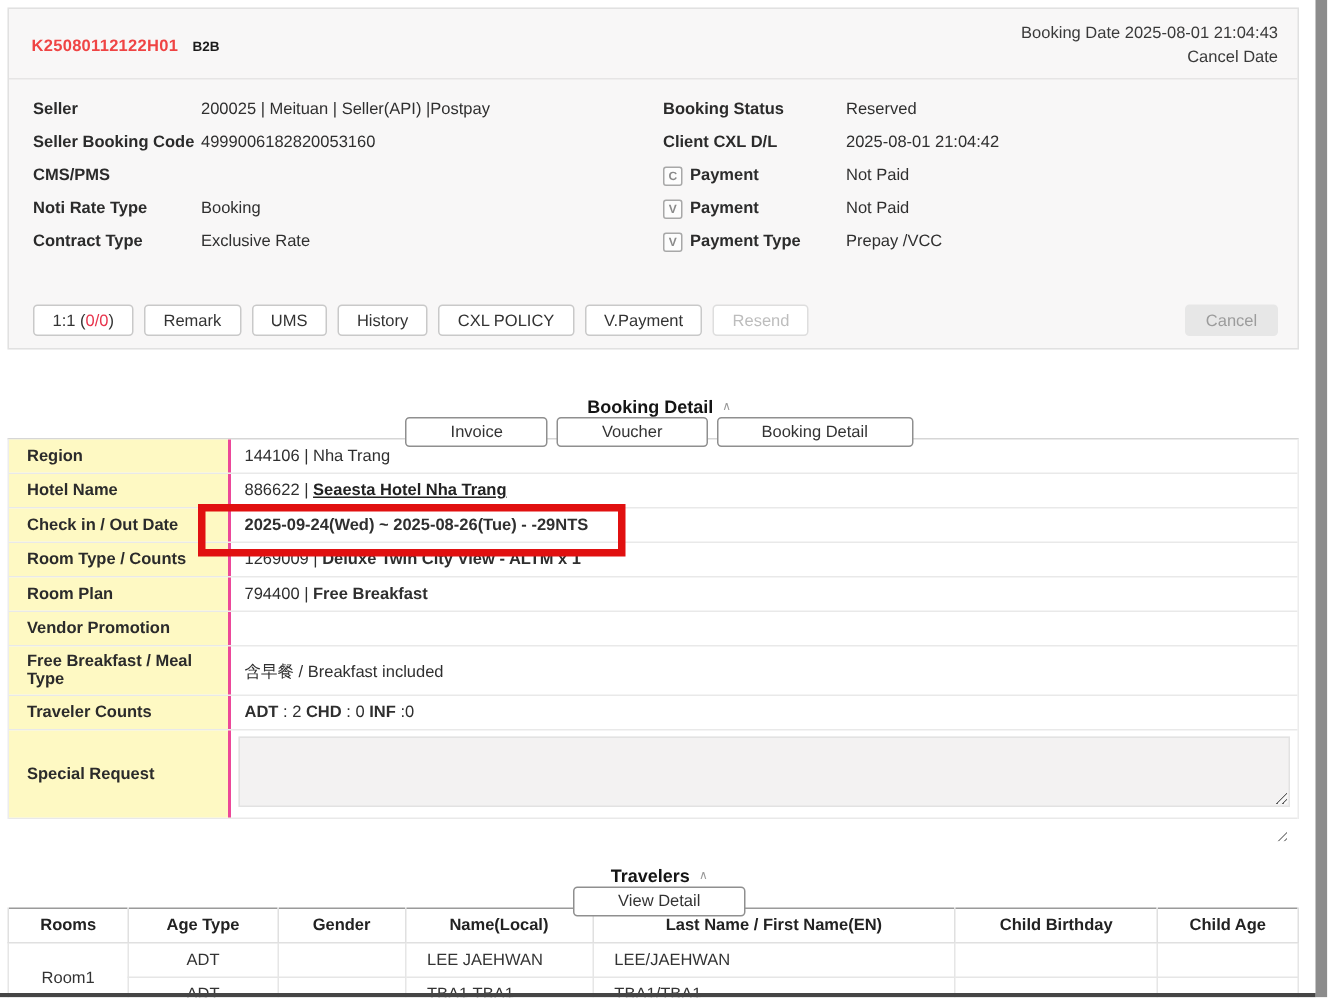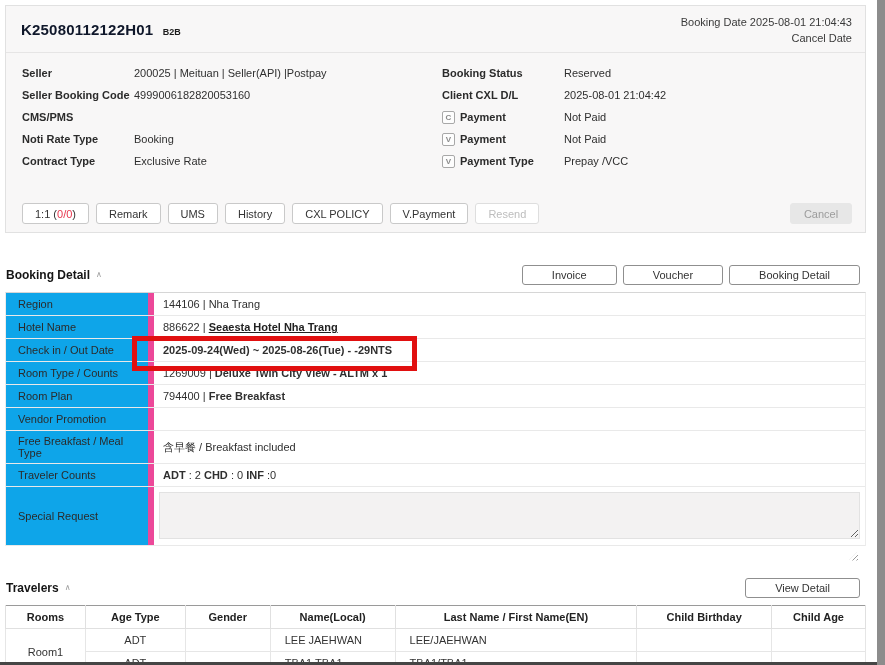--- a/index.html
+++ b/index.html
@@ -7,21 +7,21 @@
   .screen { position:relative; width:885px; height:665px; background:#fff; overflow:hidden; color:#2f2f2f; }
   .right-bar { position:absolute; top:0; right:0; width:8px; height:665px; background:#8c8c8c; }
   .bottom-bar { position:absolute; bottom:0; left:0; width:877px; height:3px; background:#454545; }
 
   
   .card { position:relative; margin:5px 0 0 5px; width:861px; height:228px;
           background:#f8f7f7; border:1px solid #e1e1e1; }
   .card-head { height:47px; display:flex; justify-content:space-between;
                border-bottom:1px solid #e6e5e5; }
   .title-wrap { padding:15px 0 0 15px; }
-  .code { font-size:15px; font-weight:bold; color:#0f172a; letter-spacing:.2px;text-align:right; }
+  .code { font-size:11px; font-weight:bold; color:#ef4444; letter-spacing:.2px;text-align:right; }
   .b2b { font-size:9px; font-weight:bold; color:#1c1c1c; margin-left:5px; }
   .head-right { text-align:right; padding:8px 13px 0 0; font-size:11px; color:#3a3a3a; line-height:16px; }
 
   .card-body { display:flex; padding:9px 0 0 16px; font-size:11px; }
   .fcol { width:420px; }
   .fcol-right { width:auto; }
   .frow { display:flex; align-items:center; height:22px; }
   .flabel { width:112px; font-weight:bold; color:#2b2b2b; display:flex; align-items:center; }
   .fcol-right .flabel { width:122px; }
   .fvalue { color:#2f2f2f; white-space:nowrap; }
@@ -31,32 +31,32 @@
 
   .toolbar { position:absolute; left:16px; right:13px; bottom:8px; display:flex; gap:7px; align-items:center; }
   .btn { display:inline-flex; align-items:center; justify-content:center; height:21px;
          padding:0 12px; background:#fff; border:1px solid #c9c9c9; border-radius:3px;
          font-size:11px; color:#333; font-family:"Liberation Sans",sans-serif; cursor:pointer; white-space:nowrap; }
   .btn-ghost { color:#bdbdbd; border-color:#dedede; cursor:default; }
   .btn-fill-disabled { margin-left:auto; background:#e7e7e7; border-color:#e7e7e7; color:#9c9c9c; cursor:default; width:62px; }
 
   
   .section-head { display:flex; justify-content:space-between; align-items:center;
-                  margin:31px 25px 6px 6px; height:22px; }
+                  margin:31px 12px 6px 6px; height:22px;flex-direction:column; }
   .section-title { font-size:12px; font-weight:bold; color:#151515; }
   .chev { font-size:8px; color:#9a9a9a; margin-left:6px; font-weight:normal; vertical-align:2px; }
   .section-buttons { display:flex; gap:6px; }
   .btn-outline-dark { border-color:#8f8f8f; height:20px; padding:0 29px; }
 
   
   .bd-table { margin-left:5px; width:861px; border-top:1px solid #d6d6d6;
               border-left:1px solid #ececec; border-right:1px solid #ececec; font-size:11px; }
   .bd-row { display:flex; border-bottom:1px solid #e9e9e9; min-height:23px; }
-  .bd-label { width:148px; background:#0ea5e9; font-weight:normal; color:#2b2b2b;
-              padding:4px 4px 4px 12px; display:flex; align-items:center; border-right:6px solid #ec4899; }
+  .bd-label { width:148px; background:#fef9c3; font-weight:bold; color:#2b2b2b;
+              padding:4px 4px 4px 12px; display:flex; align-items:center; border-right:2px solid #ec4899; }
   .bd-value { flex:1; padding:4px 4px 4px 9px; display:flex; align-items:center; white-space:pre-wrap; }
   .bd-row-special { height:59px; }
   .bd-row-special .bd-label { align-items:center; }
   .bold { font-weight:bold; }
   .hotel-link { font-weight:bold; color:#222; text-decoration:underline; cursor:pointer; }
   .sr-wrap { position:relative; flex:1; margin:5px 5px 5px 5px; }
   .sr-textarea { width:100%; height:47px; background:#f3f2f2; border:1px solid #e2e2e2;
                  resize:vertical; font-family:"Liberation Sans",sans-serif; font-size:11px; padding:4px; }
   .grip { position:absolute; right:2px; bottom:4px; width:9px; height:9px; pointer-events:none;
           background:repeating-linear-gradient(135deg, transparent 0 2px, #9a9a9a 2px 3px);

